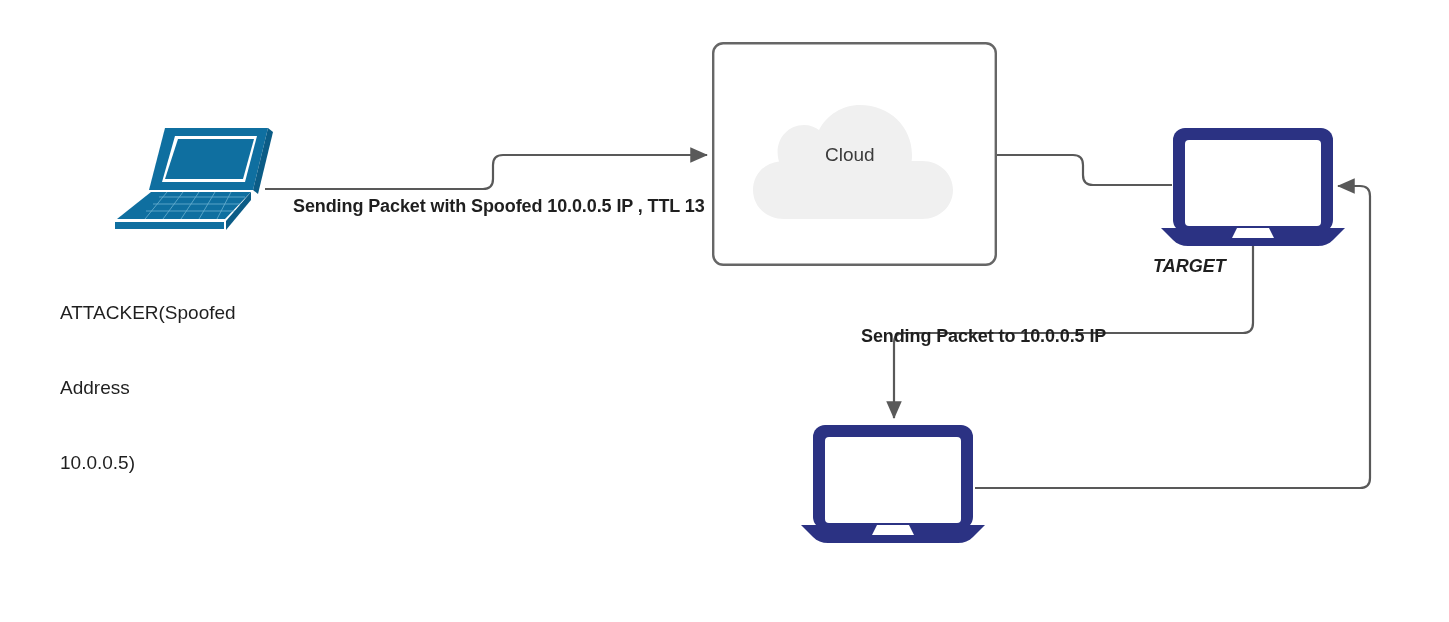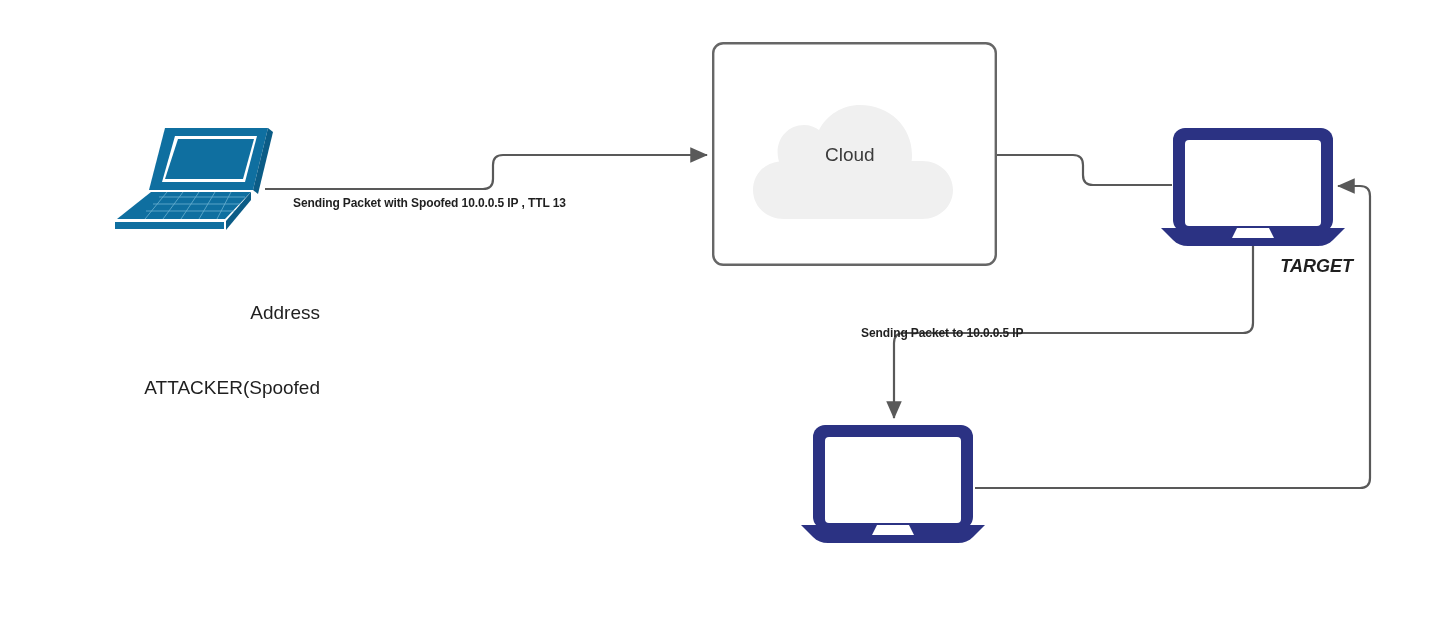--- a/index.html
+++ b/index.html
@@ -28,30 +28,30 @@
     position: absolute;
   }
   .label {
     position: absolute;
     color: #1f1f1f;
     white-space: pre;
   }
   .node-caption {
     font-size: 19px;
     line-height: 25px;
-    text-align: right;
+    text-align: left;
     color: #1f1f1f;
   }
   .caption-target {
     font-weight: bold;
     font-style: italic;
     font-size: 18px;
   }
   .edge-label {
-    font-size: 12px;
+    font-size: 18px;
     font-weight: bold;
     color: #1f1f1f;
     letter-spacing: -0.1px;
   }
   .cloud-text {
     position: absolute;
     font-size: 19px;
     color: #3b3b3b;
   }
 </style>
@@ -101,22 +101,23 @@
         <line x1="126" y1="72" x2="112" y2="99"></line>
       </g>
 
       <polygon points="8,101 121,101 121,110 8,110" fill="#ffffff"></polygon>
       <polygon points="10,102 119,102 119,109 10,109" fill="#0f6fa0"></polygon>
       <polygon points="121,101 146,72 146,80 121,110" fill="#0b5c86"></polygon>
     </svg>
   </div>
 
   <div class="label node-caption" style="left:60px; top:250px; width:260px;">
+    <div>ATTACKER(Spoofed</div>
     <div>Address</div>
-    <div>ATTACKER(Spoofed</div>
+    <div>10.0.0.5)</div>
   </div>
 
   <div class="node" style="left:712px; top:42px; width:285px; height:156px;">
     <svg width="285" height="224" viewBox="0 0 285 224" xmlns="http://www.w3.org/2000/svg">
       <rect x="1.2" y="1.2" width="282.6" height="221.6" rx="10" ry="10" fill="#ffffff" stroke="#666666" stroke-width="2.4"></rect>
       <g fill="#f0f0f0">
         <path d="M 148 63
                  C 178 63 200 85 200 113
                  C 200 115 200 117 199.6 119
                  L 210 119

